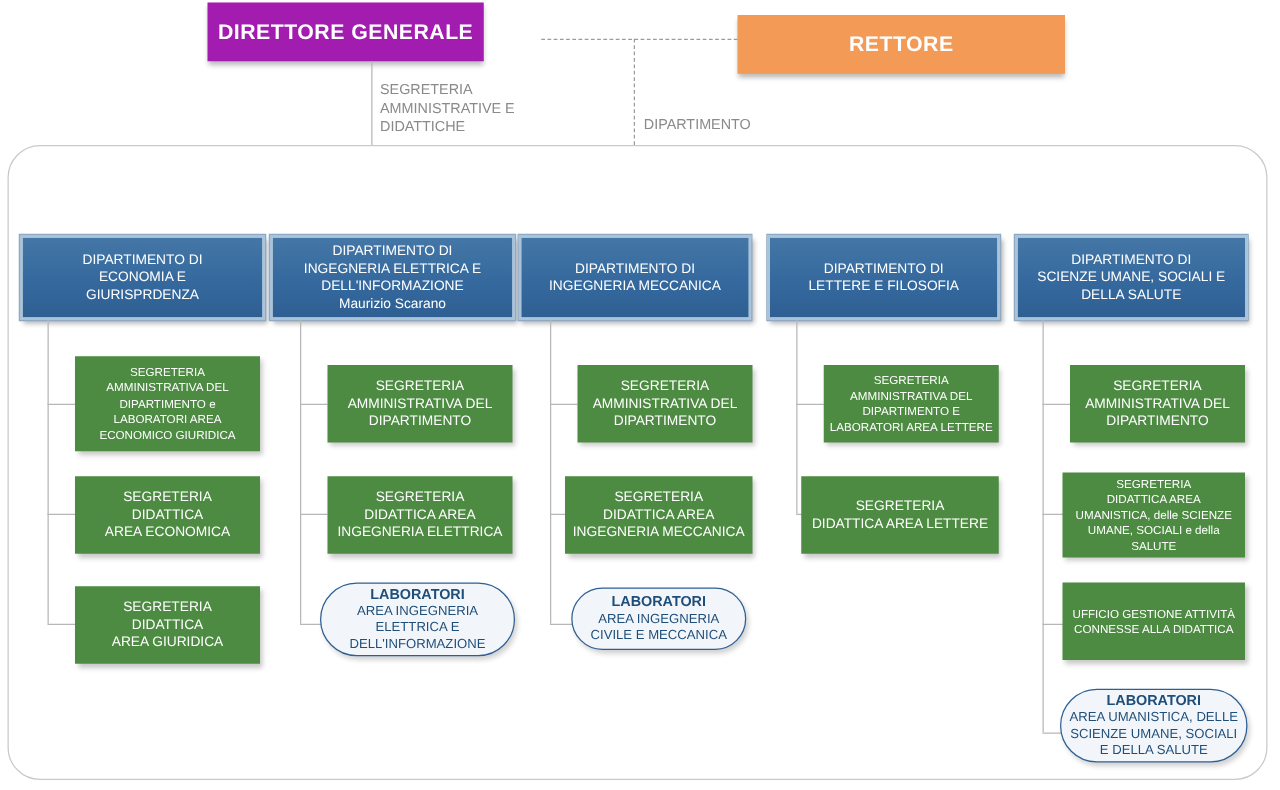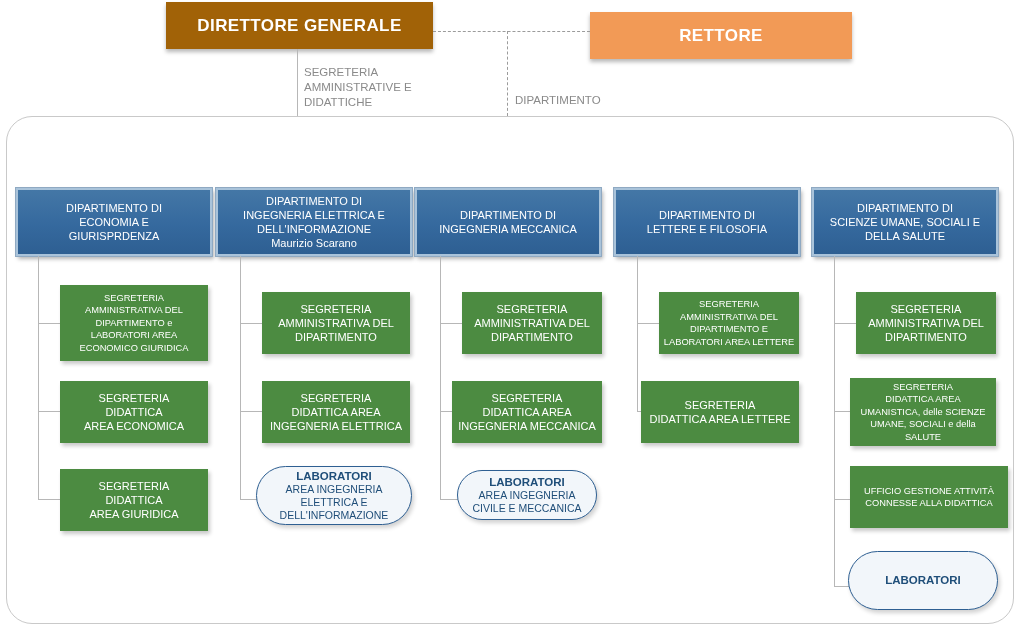--- a/index.html
+++ b/index.html
@@ -24,22 +24,22 @@
     display: flex;
     align-items: center;
     justify-content: center;
     color: #ffffff;
     font-weight: bold;
     font-size: 17px;
     letter-spacing: .4px;
     box-shadow: 0 3px 4px rgba(0,0,0,.28);
   }
   .topbox.dg {
-    left: 166px; top: 2px; width: 267px; height: 47px;
-    background: #a16207;
+    left: 166px; top: 2px; width: 221px; height: 47px;
+    background: #a21caf;
     text-align: center;
   }
   .topbox.rett {
     left: 590px; top: 12px; width: 262px; height: 47px;
     background: #F29A56;
   }
 
   
   .line { position: absolute; }
   .dash-h {
@@ -272,21 +272,24 @@
 AMMINISTRATIVA DEL
 DIPARTIMENTO</span>
   </div>
   <div class="green" style="left:850px; top:378px; width:146px; height:68px;">
     <span>SEGRETERIA
 DIDATTICA AREA
 UMANISTICA, delle SCIENZE
 UMANE, SOCIALI e della
 SALUTE</span>
   </div>
-  <div class="green" style="left:850px; top:466px; width:158px; height:62px;">
+  <div class="green" style="left:850px; top:466px; width:146px; height:62px;">
     <span>UFFICIO GESTIONE ATTIVITÀ
 CONNESSE ALLA DIDATTICA</span>
   </div>
   <div class="oval" style="left:848px; top:551px; width:150px; height:59px;">
     <span class="lab-title">LABORATORI</span>
+    <span class="lab-body">AREA UMANISTICA, DELLE
+SCIENZE UMANE, SOCIALI
+E DELLA SALUTE</span>
   </div>
 
 </div>
 
 </body></html>

